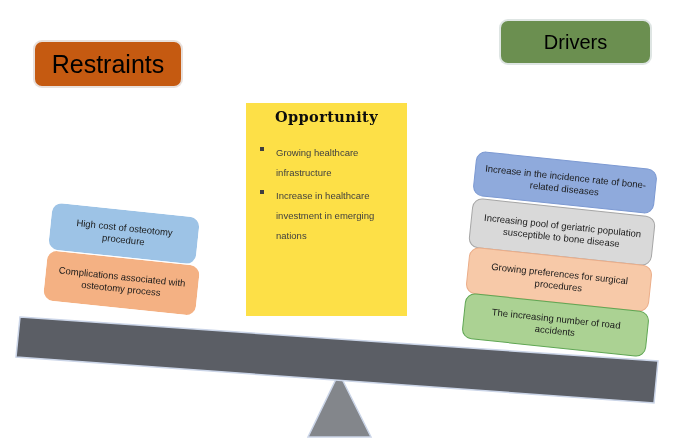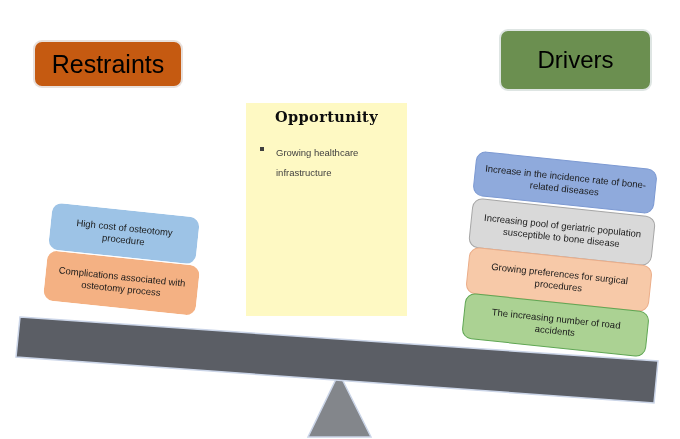--- a/index.html
+++ b/index.html
@@ -7,21 +7,21 @@
     position:relative;width:680px;height:439px;background:#ffffff;
     overflow:hidden;font-family:"Liberation Sans",sans-serif;
   }
   
   .header-box{
     position:absolute;display:flex;align-items:center;justify-content:center;
     border-radius:9px;color:#000;border:2px solid rgba(235,238,243,.9);
     box-sizing:border-box;
   }
   #restraints-box{left:33px;top:40px;width:150px;height:48px;font-size:25px;}
-  #drivers-box{left:499px;top:29px;width:153px;height:62px;font-size:24px;}
+  #drivers-box{left:499px;top:19px;width:153px;height:46px;font-size:20px;}
   
   #opportunity-box{
     position:absolute;left:246px;top:103px;width:161px;height:213px;
     box-sizing:border-box;padding:5px 8px 0 8px;
   }
   #opportunity-title{
     font-family:"DejaVu Serif",serif;font-weight:bold;font-size:14.5px;
     text-align:center;color:#0d0d0d;letter-spacing:.4px;
   }
   #opportunity-bullets{margin-top:18px;padding-left:4px;}
@@ -60,26 +60,30 @@
   </svg>
 
   <div class="header-box" id="restraints-box" style="background-color: rgb(197, 90, 17);">
     <span>Restraints</span>
   </div>
 
   <div class="header-box" id="drivers-box" style="background-color: rgb(107, 143, 80);">
     <span>Drivers</span>
   </div>
 
-  <div id="opportunity-box" style="background-color: #fef9c3;">
+  <div id="opportunity-box" style="background-color: #fde047;">
     <div id="opportunity-title">Opportunity</div>
     <div id="opportunity-bullets">
       <div class="bullet-row">
         <span class="bullet-square"></span>
         <span class="bullet-text">Growing healthcare infrastructure</span>
+      </div>
+      <div class="bullet-row">
+        <span class="bullet-square"></span>
+        <span class="bullet-text">Increase in healthcare investment in emerging nations</span>
       </div>
     </div>
   </div>
 
   <div class="item" id="restraint-item-0" style="background-color: rgb(157, 195, 230);">
     <span>High cost of osteotomy procedure</span>
   </div>
   <div class="item" id="restraint-item-1" style="background-color: rgb(244, 177, 131);">
     <span>Complications associated with osteotomy process</span>
   </div>

